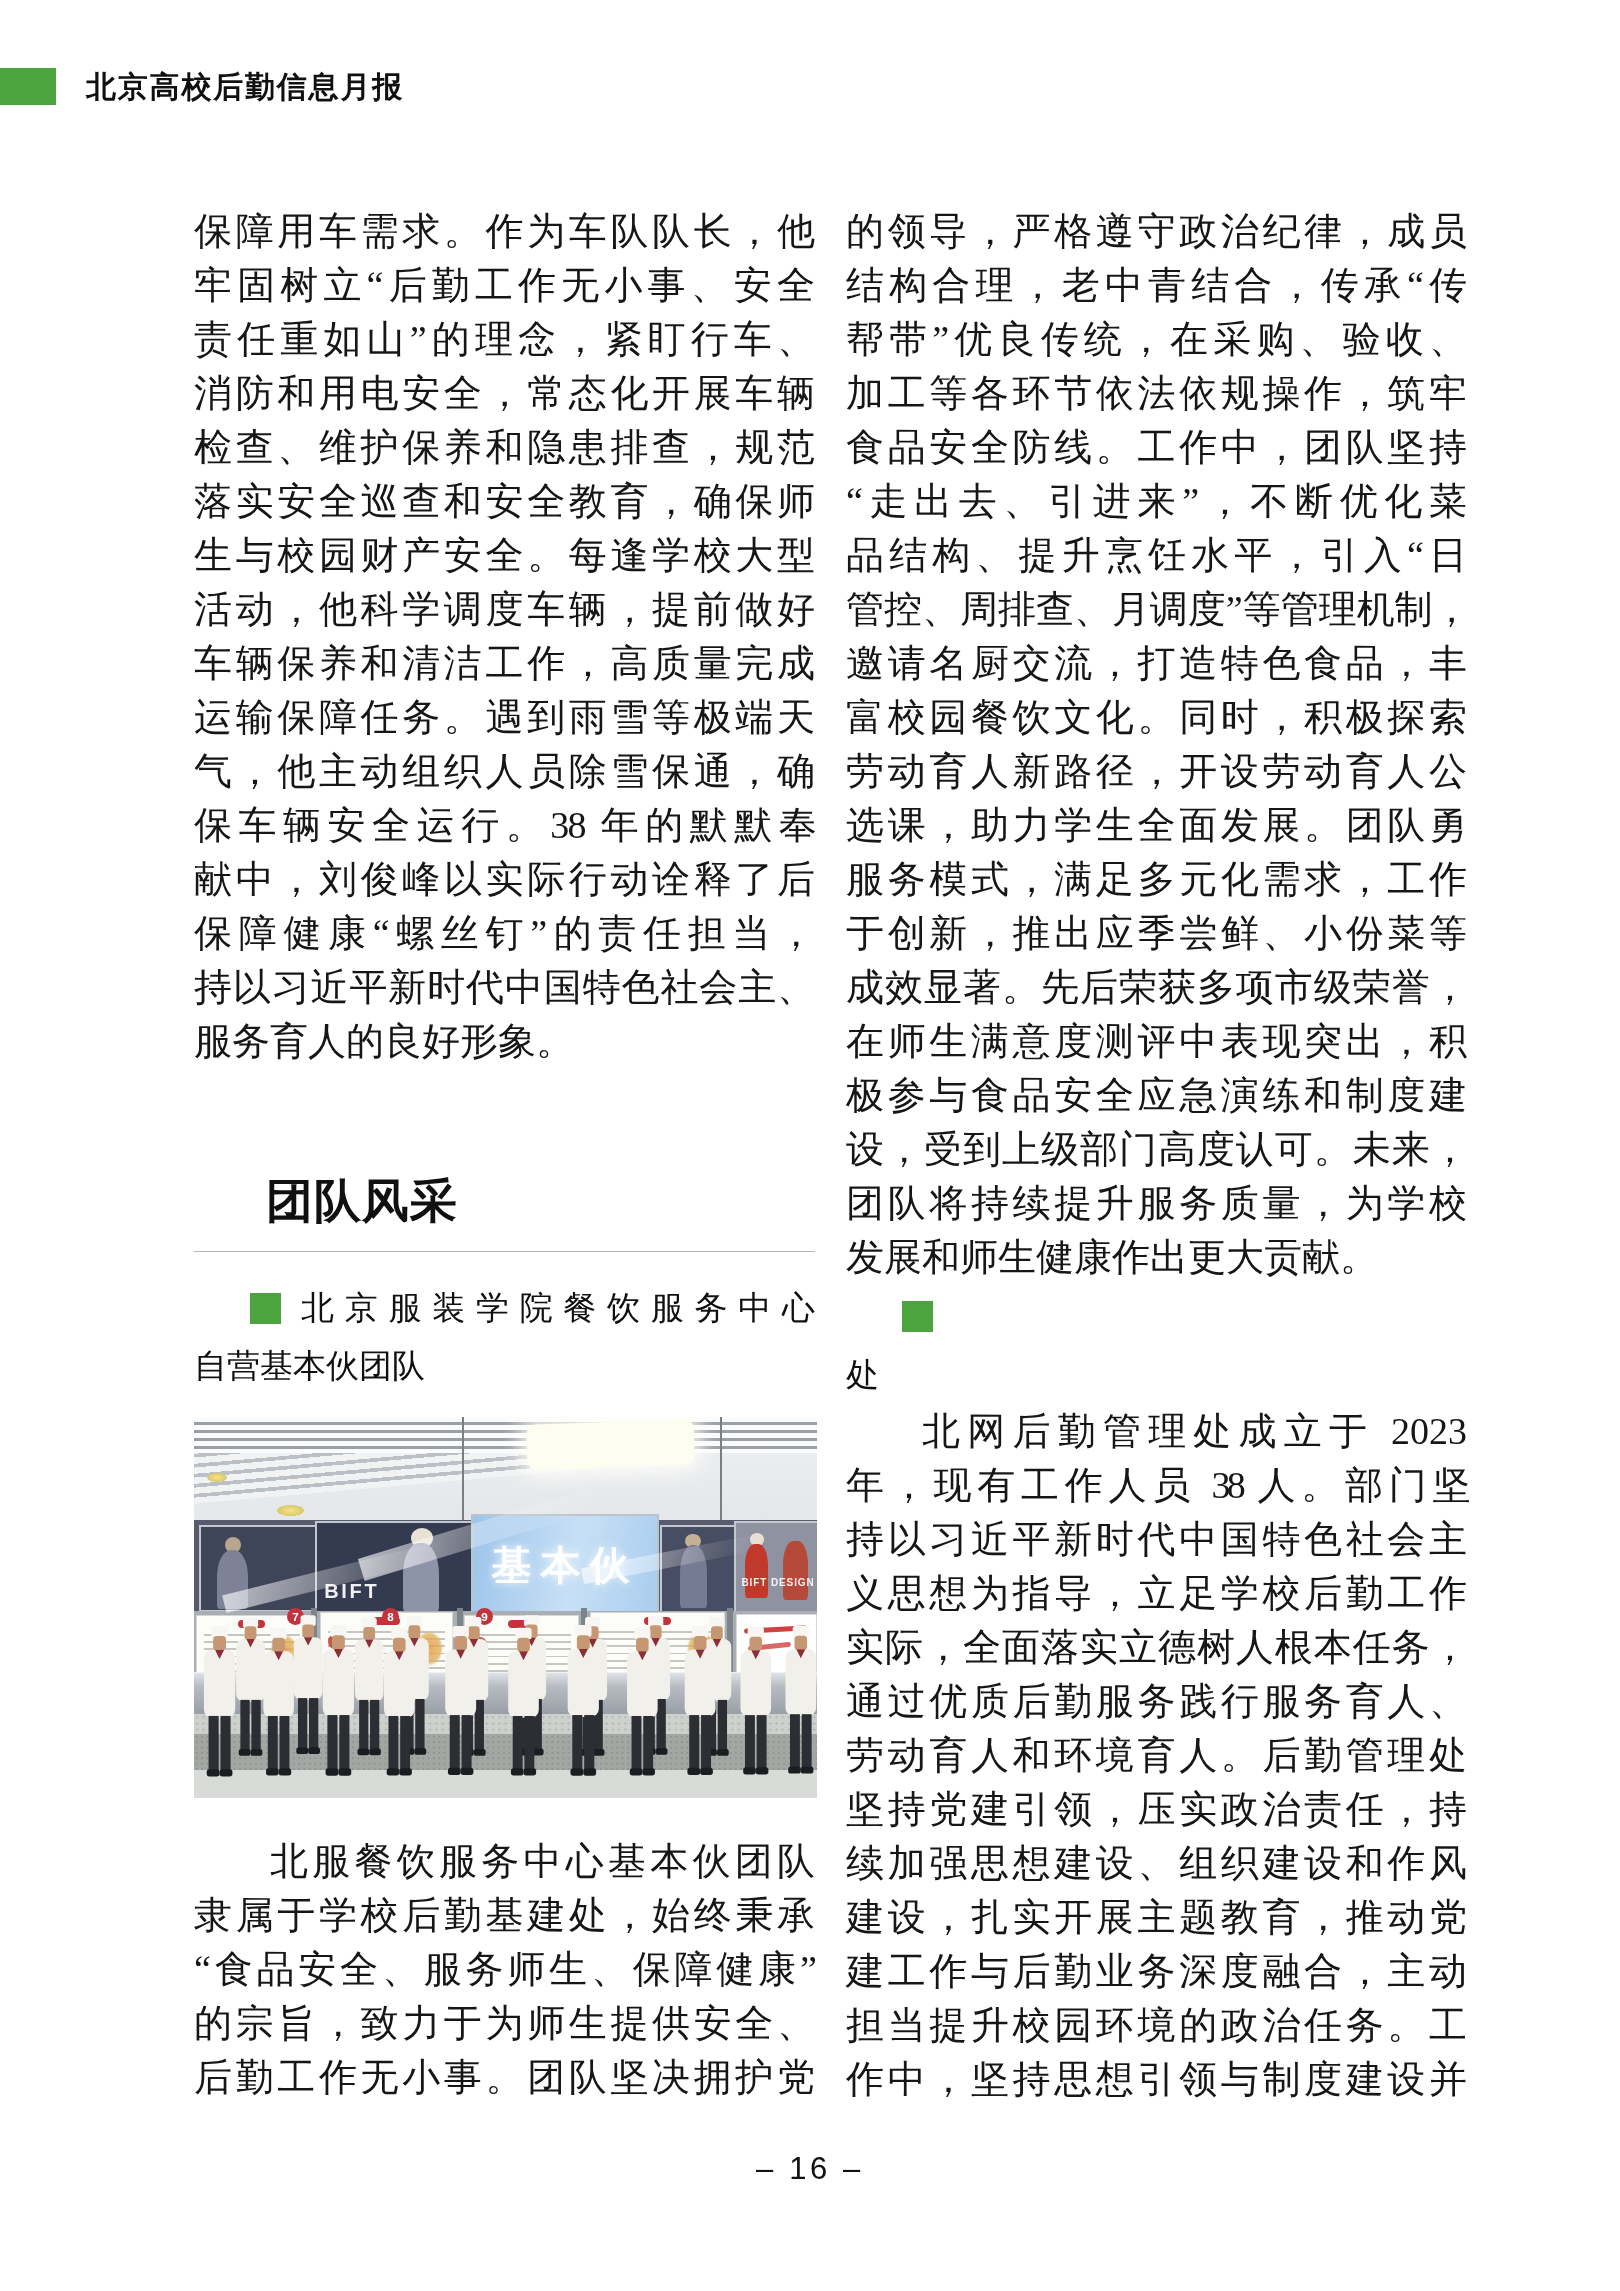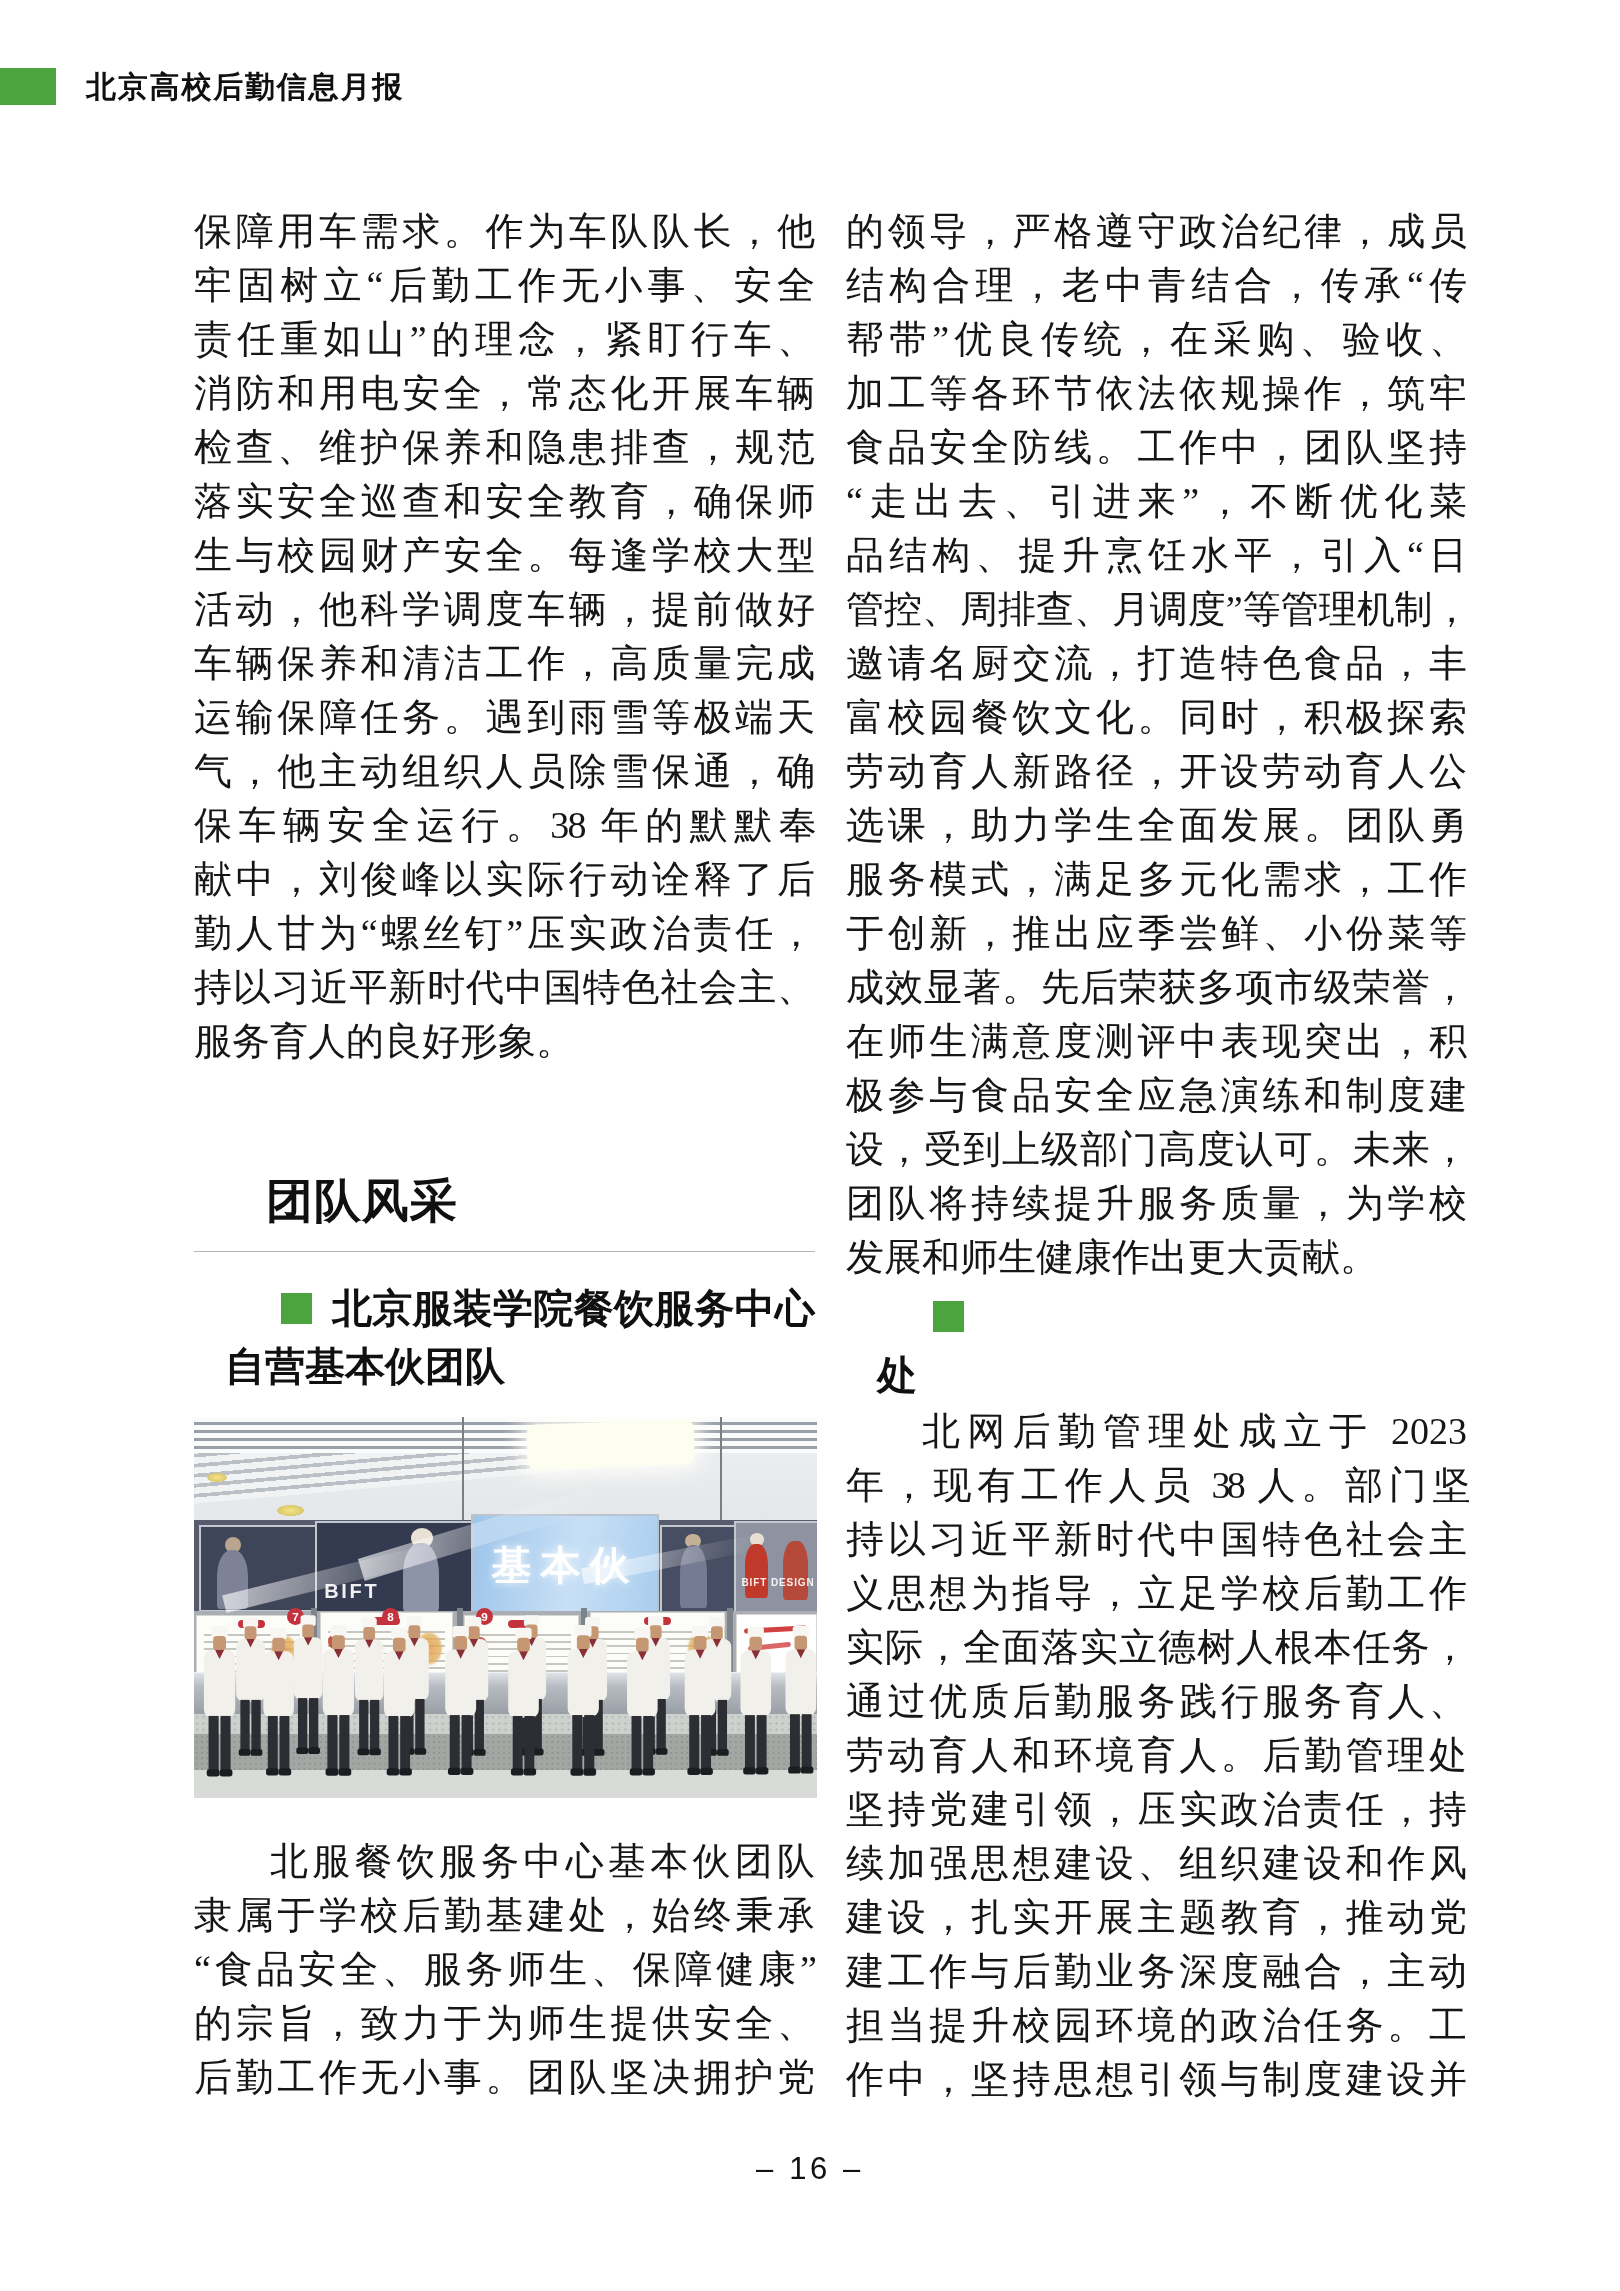--- a/index.html
+++ b/index.html
@@ -15,21 +15,21 @@
     font-size:38px;color:#161616;}
   .col-left{left:194px;}
   .col-right{left:846px;}
   .tline{height:54px;line-height:54px;text-align:justify;text-align-last:justify;white-space:nowrap;}
   .tline.flushleft{text-align-last:left;}
 
   .section-header{margin:108px 0 0 72px;font-family:"Liberation Sans","DejaVu Sans",sans-serif;
     font-weight:700;font-size:47px;line-height:50px;height:50px;color:#101010;letter-spacing:0.9px;}
   .divider{margin-top:25px;border-top:1.8px solid #b5b5b5;height:0;}
 
-  .subhead{font-family:"Liberation Sans","DejaVu Sans",sans-serif;font-weight:700;font-size:40px;color:#101010;margin-left:31px;}
+  .subhead{font-family:"Liberation Sans","DejaVu Sans",sans-serif;font-weight:400;font-size:33px;color:#101010;}
   .subhead-top{margin-top:27px;}
   .subhead-tight{margin-top:3.6px;}
   .subhead-l1{display:flex;align-items:center;height:58px;}
   .gsq{flex:0 0 auto;width:31px;height:31px;background:var(--accent,#4CA43E);margin:0 20px 0 56px;}
   .subhead-l1 .sh-text{flex:1;text-align:justify;text-align-last:justify;white-space:nowrap;}
   .subhead-l2{height:58px;line-height:58px;}
 
   
   .photo{position:relative;margin:21.6px 0 0 0;width:623px;height:381px;overflow:hidden;background:#e9ebed;}
   .photo *{position:absolute;}
@@ -133,21 +133,21 @@
         <div class="tline">消防和用电安全，常态化开展车辆</div>
         <div class="tline">检查、维护保养和隐患排查，规范</div>
         <div class="tline">落实安全巡查和安全教育，确保师</div>
         <div class="tline">生与校园财产安全。每逢学校大型</div>
         <div class="tline">活动，他科学调度车辆，提前做好</div>
         <div class="tline">车辆保养和清洁工作，高质量完成</div>
         <div class="tline">运输保障任务。遇到雨雪等极端天</div>
         <div class="tline">气，他主动组织人员除雪保通，确</div>
         <div class="tline" style="letter-spacing: -1.8px;">保车辆安全运行。38 年的默默奉</div>
         <div class="tline">献中，刘俊峰以实际行动诠释了后</div>
-        <div class="tline">勤人甘为“螺丝钉”压实政治责任，</div>
+        <div class="tline">保障健康“螺丝钉”的责任担当，</div>
         <div class="tline">持以习近平新时代中国特色社会主、</div>
         <div class="tline flushleft">服务育人的良好形象。</div>
       </div>
 
     <h2 class="section-header">团队风采</h2>
     <div class="divider"></div>
 
     <div class="subhead subhead-top">
       <div class="subhead-l1">
         <span class="gsq"></span>

